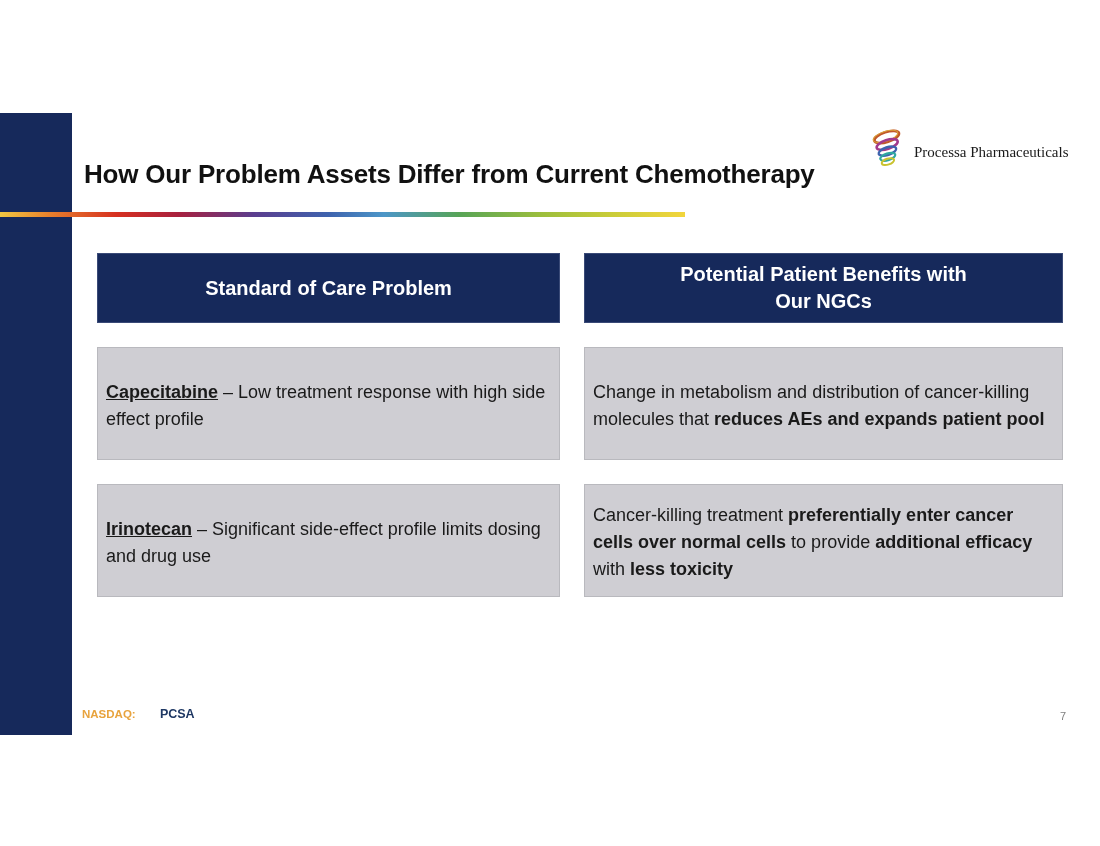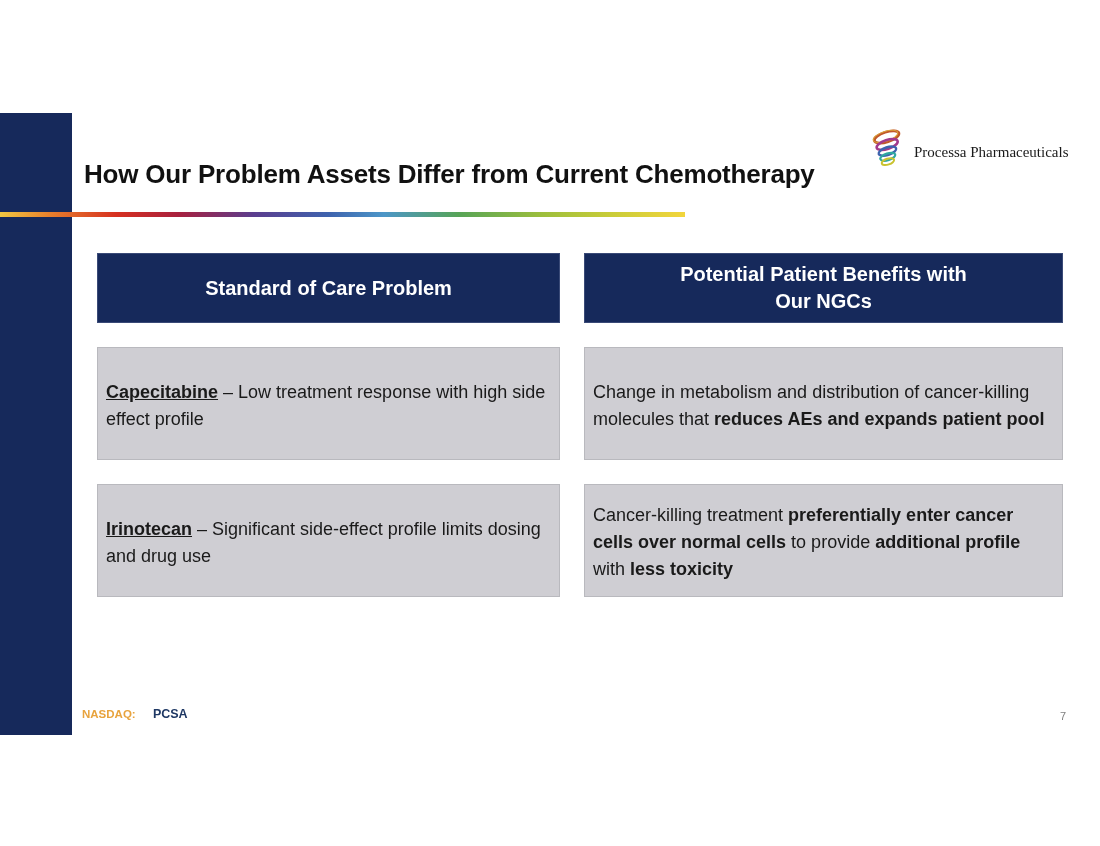--- a/index.html
+++ b/index.html
@@ -107,21 +107,21 @@
   
   .footer-ticker {
     position: absolute;
     left: 82px; top: 707px;
     z-index: 3;
     font-size: 11.5px;
     font-weight: bold;
     white-space: nowrap;
   }
   .exchange { color: #E8A33D; }
-  .ticker   { color: #1F3864; margin-left: 14px; font-size: 12.5px; }
+  .ticker   { color: #1F3864; margin-left: 21px; font-size: 12.5px; }
 
   .page-number {
     position: absolute;
     left: 1060px; top: 710px;
     font-size: 11px;
     color: #808080;
     z-index: 3;
   }
 </style>
 </head>
@@ -158,21 +158,21 @@
   </div>
   <div class="td row-gray">
     <span class="cell-text"><span class="seg-normal">Change in metabolism and distribution of cancer-killing molecules that </span><span class="seg-em">reduces AEs and expands patient pool</span></span>
   </div>
 
 
   <div class="td row-gray">
     <span class="cell-text"><span class="seg-drug">Irinotecan</span><span class="seg-normal"> – Significant side-effect profile limits dosing and drug use</span></span>
   </div>
   <div class="td row-gray">
-    <span class="cell-text"><span class="seg-normal">Cancer-killing treatment </span><span class="seg-em">preferentially enter cancer cells over normal cells</span><span class="seg-normal"> to provide </span><span class="seg-em">additional profile</span><span class="seg-normal"> with </span><span class="seg-em">less toxicity</span></span>
+    <span class="cell-text"><span class="seg-normal">Cancer-killing treatment </span><span class="seg-em">preferentially enter cancer cells over normal cells</span><span class="seg-normal"> to provide </span><span class="seg-em">additional efficacy</span><span class="seg-normal"> with </span><span class="seg-em">less toxicity</span></span>
   </div>
 </div>
 
 <div class="footer-ticker">
   <span class="exchange">NASDAQ:</span>
   <span class="ticker">PCSA</span>
 </div>
 
 <div class="page-number">7</div>
 

